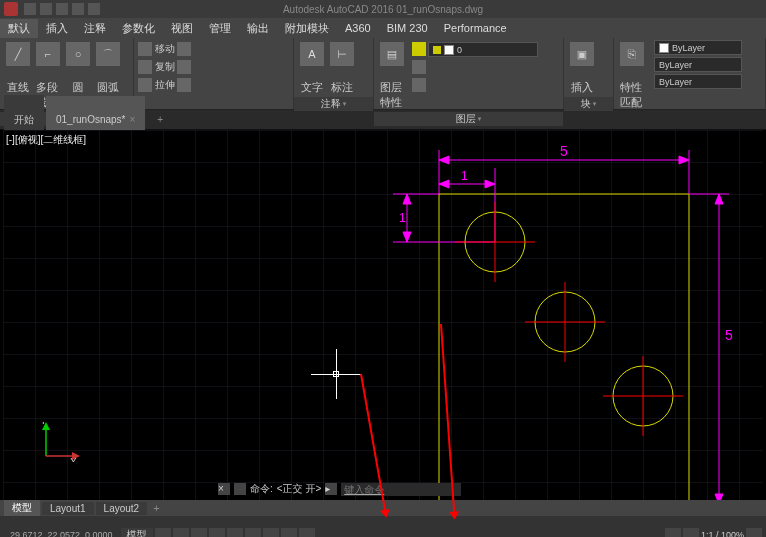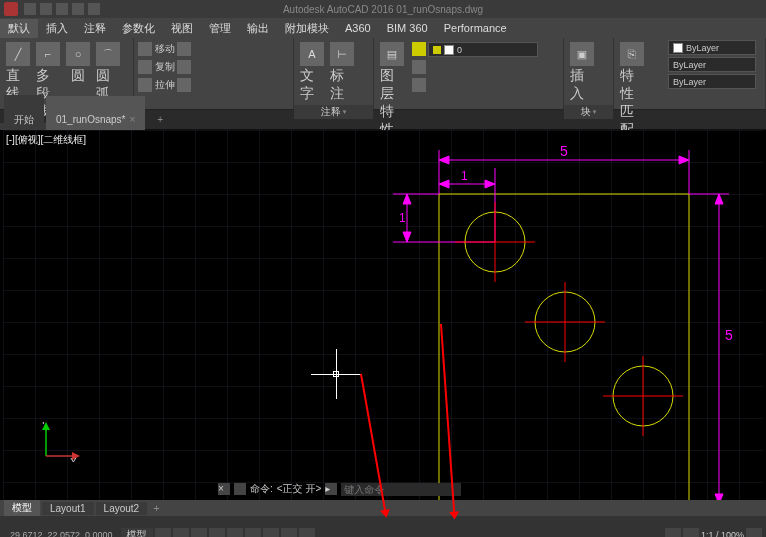--- a/index.html
+++ b/index.html
@@ -65,21 +65,21 @@
 .tool-big {
   display: flex; flex-direction: column; align-items: center;
   width: 28px; padding: 2px;
   cursor: pointer;
 }
 .tool-big .icon {
   width: 24px; height: 24px;
   background: #666;
   display: flex; align-items: center; justify-content: center;
 }
-.tool-big .txt { font-size: 14px; color: #ccc; margin-top: 1px; }
+.tool-big .txt { font-size: 11px; color: #ccc; margin-top: 14px; }
 .tool-col { display: flex; flex-direction: column; gap: 1px; }
 .tool-row { display: flex; align-items: center; gap: 3px; height: 17px; cursor: pointer; }
 .tool-row .icon {
   width: 14px; height: 14px;
   background: #666;
 }
 .tool-row .txt { font-size: 10px; color: #ccc; }
 .doc-tabs {
   height: 20px;
   background: #2a2a2a;
@@ -145,20 +145,21 @@
   font-size: 10px;
 }
 .cmd-line .icon { width: 12px; height: 12px; background: #444; display: inline-block; }
 .cmd-line input {
   background: #2a2a2a;
   border: none;
   color: #aaa;
   font-size: 10px;
   width: 120px;
   padding: 1px 3px;
+  text-decoration: underline;
 }
 .arrow-red {
   position: absolute;
   width: 2px;
   background: #f00;
 }
 .arrow-red::after {
   content: "";
   position: absolute;
   bottom: -6px; left: -4px;
@@ -229,21 +230,21 @@
 <div class="menubar">
   <div class="tab active">默认</div>
   <div class="tab">插入</div>
   <div class="tab">注释</div>
   <div class="tab">参数化</div>
   <div class="tab">视图</div>
   <div class="tab">管理</div>
   <div class="tab">输出</div>
   <div class="tab">附加模块</div>
   <div class="tab">A360</div>
-  <div class="tab">BIM 360</div>
+  <div class="tab">BIM 230</div>
   <div class="tab">Performance</div>
 </div>
 
 <div class="ribbon">
   <div class="ribbon-panel" style="width:134px">
     <div class="tools">
       <div class="tool-big">
           <div class="icon">╱</div>
           <div class="txt">直线</div>
         </div>
@@ -342,21 +343,21 @@
     </div>
     <div class="label">块</div>
   </div>
 
   <div class="ribbon-panel" style="flex:1">
     <div class="tools">
       <div class="tool-big">
           <div class="icon">⎘</div>
           <div class="txt">特性匹配</div>
         </div>
-      <div class="tool-col" style="gap:2px;margin-left:20px">
+      <div class="tool-col" style="gap:2px;margin-left:6px">
         <div class="prop-combo" style="width:88px">
             <span class="swatch white"></span>
             <span>ByLayer</span>
           </div>
         <div class="prop-combo" style="width:88px">
             <span>ByLayer</span>
           </div>
         <div class="prop-combo" style="width:88px">
             <span>ByLayer</span>
           </div>

